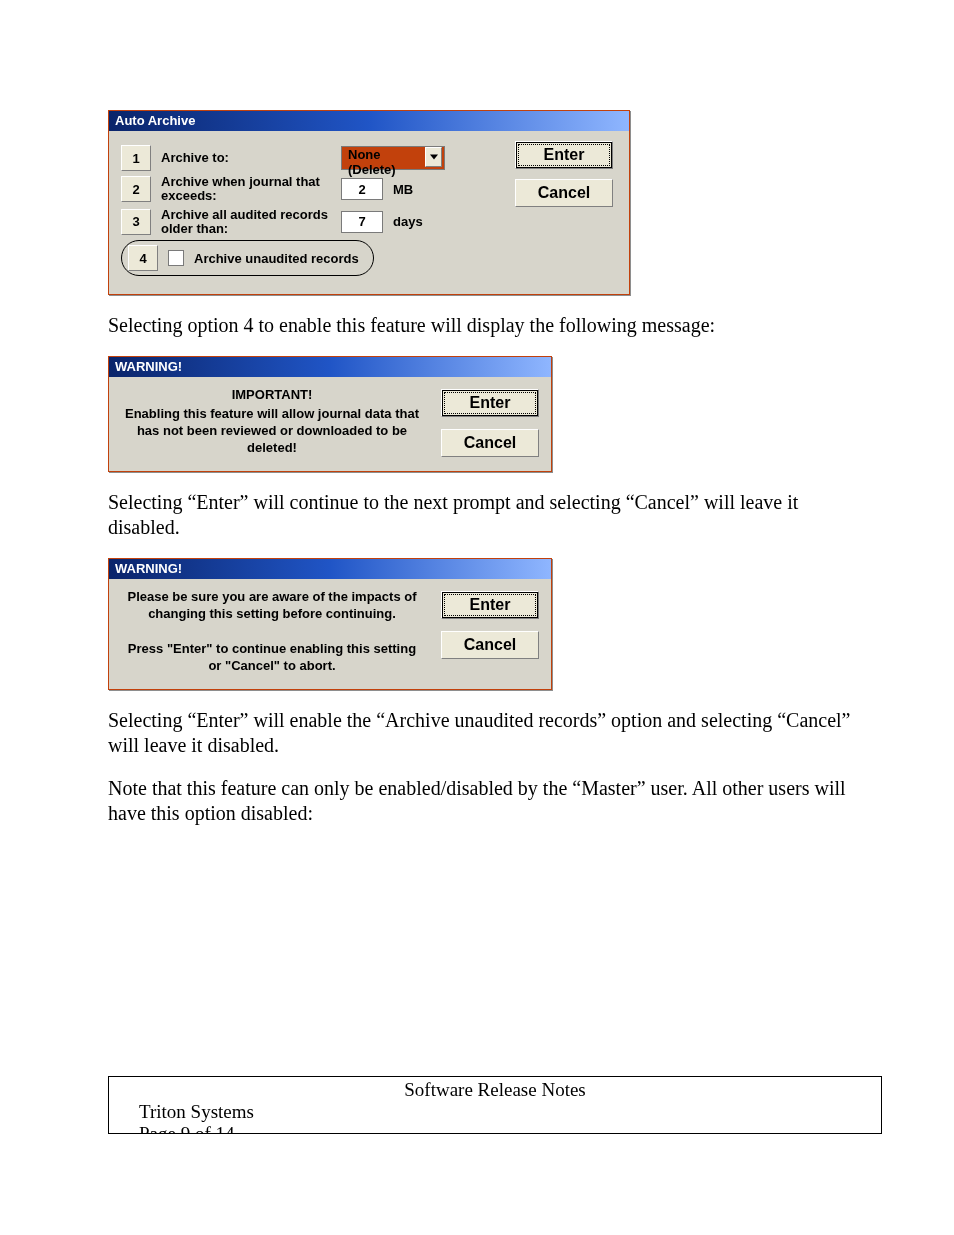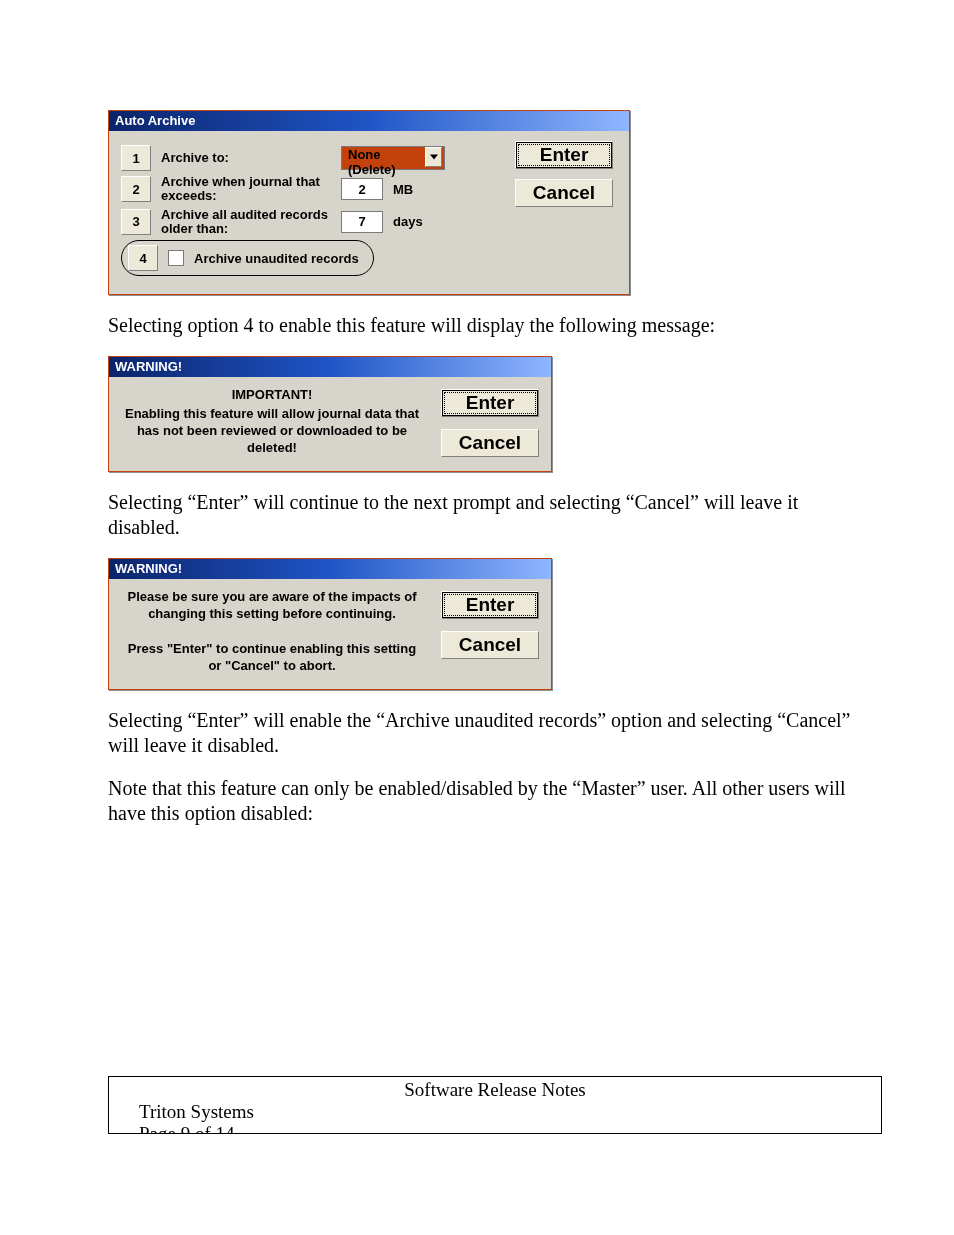--- a/index.html
+++ b/index.html
@@ -105,21 +105,21 @@
     display: flex; flex-direction: column; gap: 10px;
     padding-right: 4px;
   }
   .btn {
     width: 96px; height: 26px;
     display:flex; align-items:center; justify-content:center;
     background:#ece9d8;
     border:1px solid #fff;
     border-right-color:#808080; border-bottom-color:#808080;
     font-weight:bold;
-    font-size:19px;
+    font-size:16px;
   }
   .btn.focus {
     outline: 1px dotted #000;
     outline-offset: -4px;
     box-shadow: inset 0 0 0 1px #000;
   }
   .checkbox {
     width:14px; height:14px;
     border:1px solid #7a7a7a;
     background:#fff;

